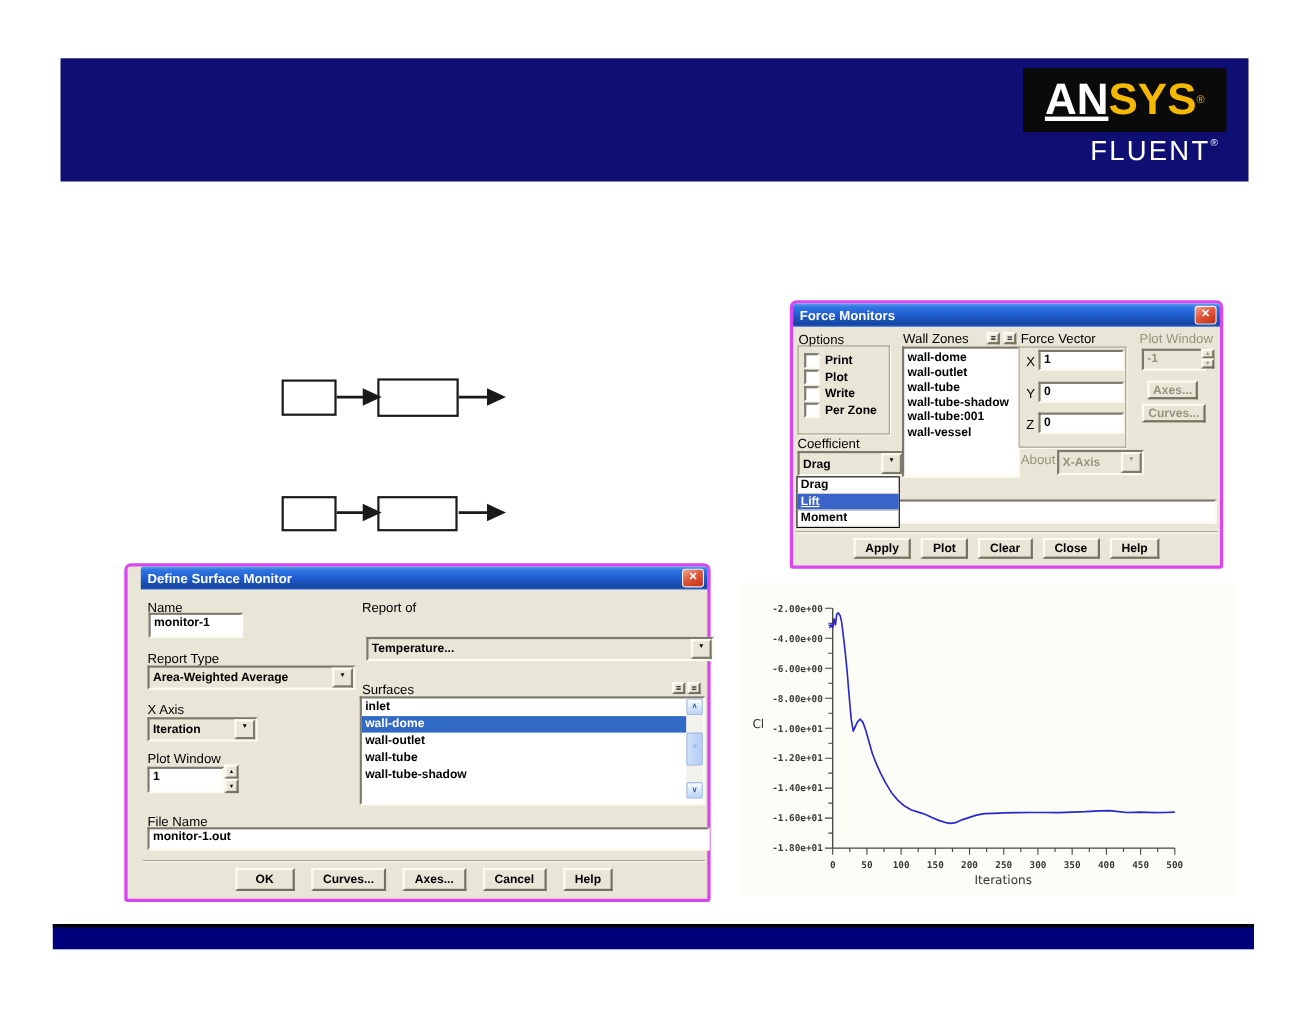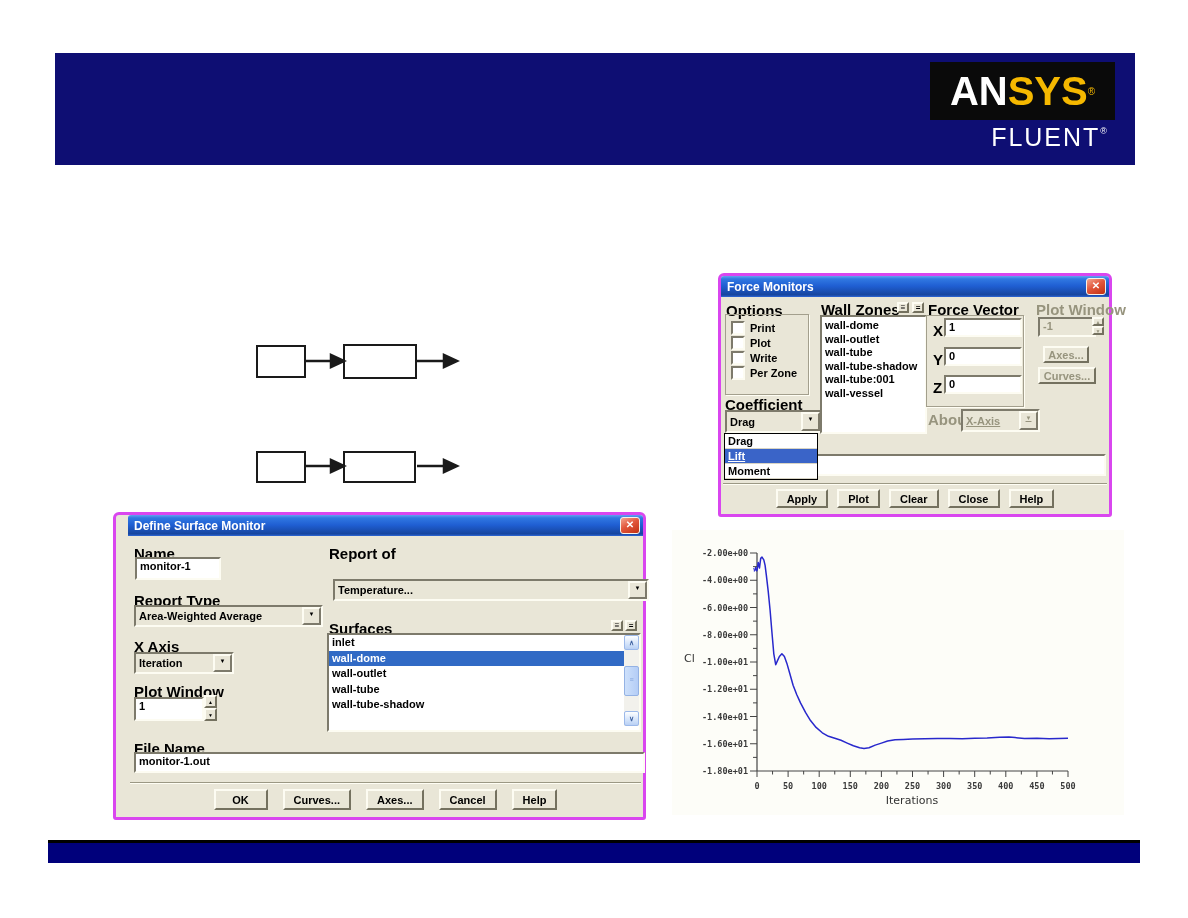--- a/index.html
+++ b/index.html
@@ -4,42 +4,42 @@
 <style>
   html,body{margin:0;padding:0;background:#fff;}
   body{width:1188px;height:918px;position:relative;overflow:hidden;
        font-family:"Liberation Sans",sans-serif;}
 
   
   .banner{position:absolute;left:55px;top:53px;width:1080px;height:112px;background:#0e0e73;}
   .footer{position:absolute;left:48px;top:840px;width:1092px;height:20px;background:#00007b;border-top:3px solid #000;}
   .logo-box{position:absolute;right:20px;top:9px;width:185px;height:58px;background:#0a0a0a;
             display:flex;align-items:center;justify-content:center;}
-  .logo-an{color:#fff;font-weight:bold;font-size:40px;letter-spacing:0px;}
+  .logo-an{color:#fff;font-weight:bold;font-size:40px;letter-spacing:0px;text-decoration:underline;}
   .logo-sys{color:#f5b800;font-weight:bold;font-size:40px;}
   .logo-reg{color:#f5b800;font-size:10px;vertical-align:22px;}
   .logo-fluent{position:absolute;right:28px;top:70px;color:#fff;font-size:25px;letter-spacing:2px;font-weight:normal;}
   .logo-fluent .r{font-size:9px;vertical-align:12px;letter-spacing:0;}
 
   
   .fc-box{position:absolute;background:#fff;border:2px solid #1a1a1a;}
   .fc-svg{position:absolute;left:250px;top:335px;width:220px;height:155px;}
 
   
   .dlg{position:absolute;background:#e9e6d7;border:3px solid #d946ef;border-radius:6px 6px 3px 3px;}
   .dlg-title{height:21px;background:linear-gradient(180deg,#64a0f0 0%,#3078e2 14%,#1f5ed2 48%,#16459e 90%,#2e68d8 100%);
              color:#fff;font-weight:bold;font-size:12px;display:flex;align-items:center;
              padding:0 3px 0 6px;border-radius:3px 3px 0 0;}
   .xbtn{margin-left:auto;width:18px;height:15px;border:1px solid #f6f2ea;border-radius:3px;
         background:linear-gradient(150deg,#f3a691 0%,#e2573c 45%,#c23012 100%);
         color:#fff;font-size:10px;font-weight:bold;line-height:14px;text-align:center;}
   .client{position:relative;width:100%;height:calc(100% - 21px);}
 
   
-  .fl-label{position:absolute;font-weight:bold;font-size:15px;color:#000;white-space:nowrap;text-align:right;}
+  .fl-label{position:absolute;font-weight:normal;font-size:12px;color:#000;white-space:nowrap;text-align:right;}
   .fl-label.dis{color:#97947e;}
   .groupbox{position:absolute;border:1px solid #a39f8d;box-shadow:1px 1px 0 #fffef4;}
   .fl-field{position:absolute;background:#fff;border:2px solid;border-color:#7d7a6b #fdfcf2 #fdfcf2 #7d7a6b;
             font-weight:bold;font-size:11px;color:#000;padding:1px 3px;white-space:nowrap;overflow:hidden;}
   .fl-field.dis{background:#e9e6d7;color:#97947e;}
   .fl-dd{position:absolute;background:#e9e6d7;border:2px solid;border-color:#7d7a6b #fdfcf2 #fdfcf2 #7d7a6b;
          font-weight:bold;font-size:11px;display:flex;align-items:center;padding-left:3px;white-space:nowrap;}
   .fl-dd.dis{color:#97947e;}
   .dd-btn{margin-left:auto;align-self:stretch;width:15px;background:#e9e6d7;border:2px solid;
           border-color:#fdfcf2 #7d7a6b #7d7a6b #fdfcf2;font-size:6px;line-height:11px;text-align:center;color:#000;}
@@ -172,21 +172,21 @@
     <span class="fl-label dis" style="left:315px;top:4px;">Plot Window</span>
     <div class="fl-field dis" style="left:317px;top:20px;width:48px;height:14px;">-1</div>
     <div class="spin dis" style="left:371px;top:20px;width:12px;height:18px;">
       <button>▲</button>
       <button>▼</button>
     </div>
     <button class="fl-btn dis" style="left:322px;top:49px;width:46px;height:17px;">Axes...</button>
     <button class="fl-btn dis" style="left:317px;top:70px;width:58px;height:17px;">Curves...</button>
 
     <span class="fl-label dis" style="left:207px;top:114px;">About</span>
-    <div class="fl-dd dis" style="left:240px;top:112px;width:72px;height:19px;text-decoration:underline;">
+    <div class="fl-dd dis" style="left:240px;top:112px;width:72px;height:19px;">
       <span>X-Axis</span>
       <span class="dd-btn">▼</span>
     </div>
 
     <div class="fl-field" style="left:4px;top:157px;width:371px;height:16px;"></div>
     <div class="groove" style="left:2px;right:2px;top:186px;"></div>
     <div class="btnrow" style="top:192px;gap:9px;height:19px;">
         <button class="fl-btn">Apply</button>
         <button class="fl-btn">Plot</button>
         <button class="fl-btn">Clear</button>

